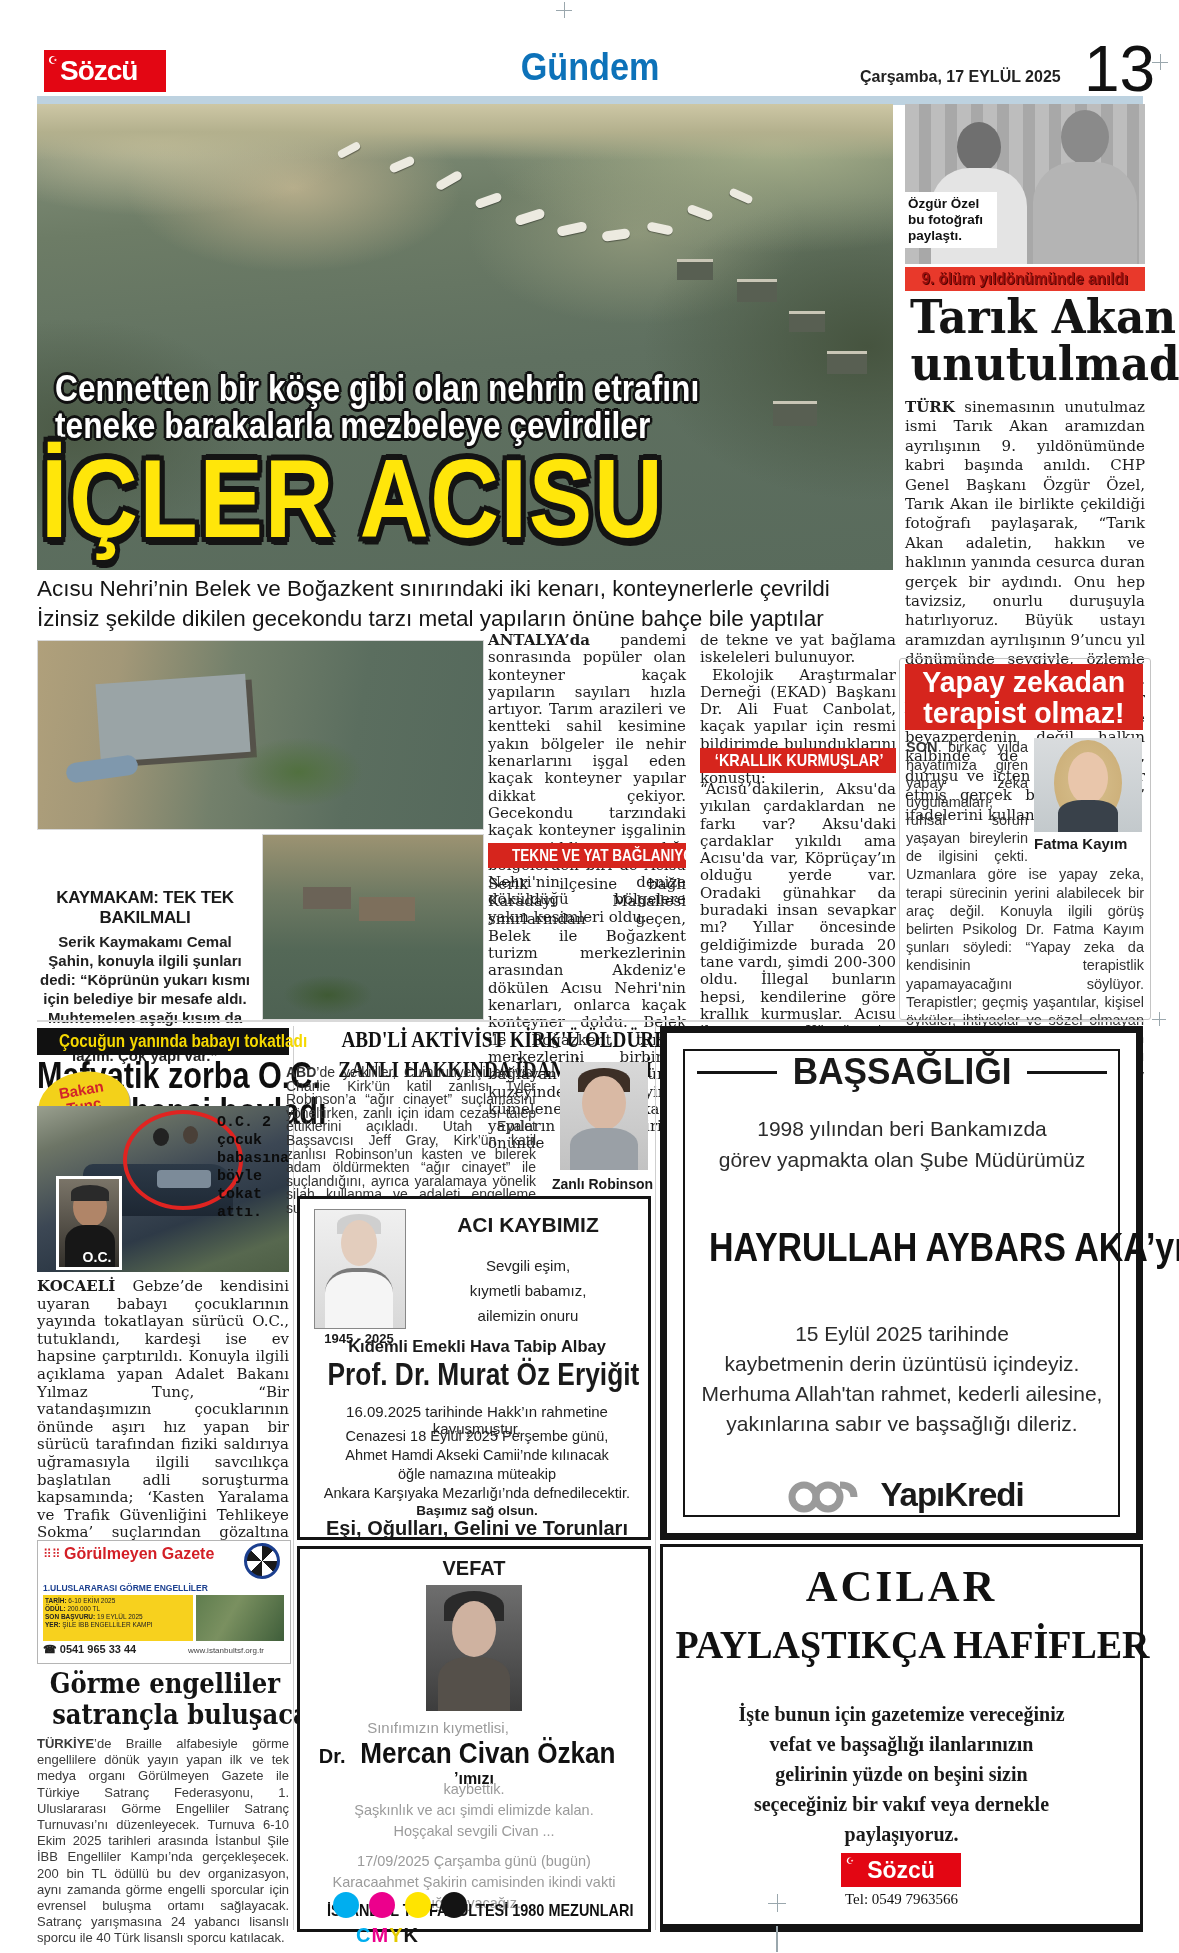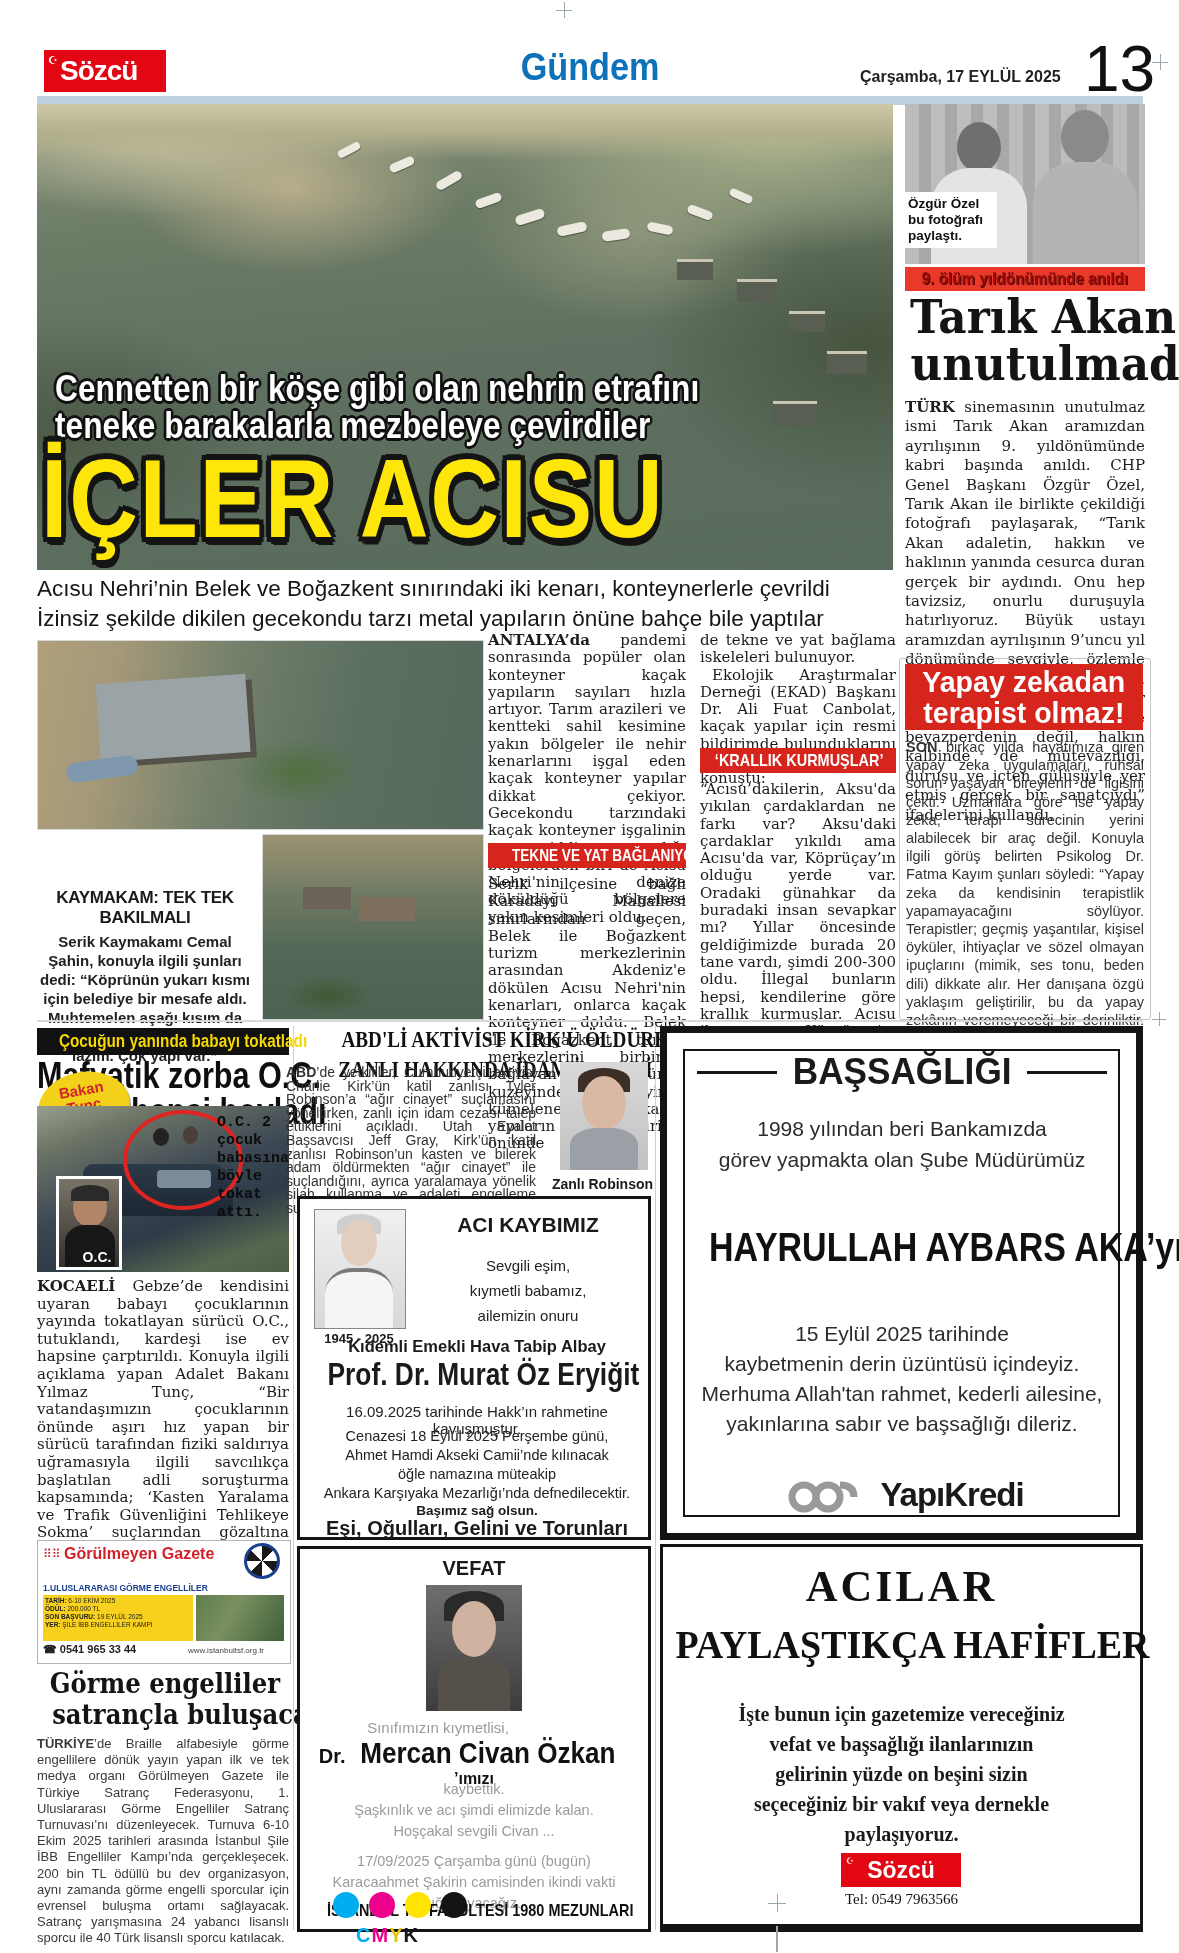--- a/index.html
+++ b/index.html
@@ -144,20 +144,28 @@
   <div class="abs serif just" style="left:905px;top:398px;width:240px;font-size:15px;line-height:19.4px;color:#1c1c1c;">
     <span class="b">TÜRK</span><span> sinemasının unutulmaz ismi Tarık Akan aramızdan ayrılışının 9. yıldönümünde kabri başında anıldı. CHP Genel Başkanı Özgür Özel, Tarık Akan ile birlikte çekildiği fotoğrafı paylaşarak, “Tarık Akan adaletin, hakkın ve haklının yanında cesurca duran gerçek bir aydındı. Onu hep tavizsiz, onurlu duruşuyla hatırlıyoruz. Büyük ustayı aramızdan ayrılışının 9’uncu yıl dönümünde sevgiyle, özlemle anıyorum” mesajını paylaştı. Ankara BB Başkanı Mansur Yavaş da “O sadece beyazperdenin değil, halkın kalbinde de mütevazılığı, duruşu ve içten gülüşüyle yer etmiş gerçek bir sanatçıydı” ifadelerini kullandı.</span>
   </div>
 
   <div class="abs" style="left:899px;top:658px;width:250px;height:360px;border:1px solid #c4c4c4;border-radius:3px;"></div>
   <div class="abs ctr" style="left:905px;top:664px;width:238px;height:64px;background:#d6251d;color:#fff;font-weight:800;font-size:30px;line-height:31px;padding-top:2px;">
     <span class="nw cx95">Yapay zekadan</span><br>
     <span class="nw cx95">terapist olmaz!</span>
   </div>
   <div class="abs" style="left:906px;top:738px;width:238px;height:272px;">
+    <div style="float:right;width:110px;height:116px;margin:0 0 2px 6px;">
+      <div class="photo" style="position:relative;width:108px;height:94px;background:linear-gradient(180deg,#d9dcde 0%,#c3c9cc 100%);">
+        <div class="sil-head" style="left:20px;top:2px;width:68px;height:86px;background:radial-gradient(ellipse at center,#d8c08e 0%,#c9ab74 100%);"></div>
+        <div class="sil-head" style="left:34px;top:14px;width:40px;height:52px;background:#e9c6ab;"></div>
+        <div class="sil-body" style="left:24px;top:62px;width:60px;height:32px;background:#39414a;"></div>
+      </div>
+      <div class="b" style="font-size:15px;margin-top:3px;">Fatma Kayım</div>
+    </div>
     <div class="just" style="font-size:14.5px;line-height:18.2px;color:#333;">
       <span class="b">SON</span><span> birkaç yılda hayatımıza giren yapay zeka uygulamaları, ruhsal sorun yaşayan bireylerin de ilgisini çekti. Uzmanlara göre ise yapay zeka, terapi sürecinin yerini alabilecek bir araç değil. Konuyla ilgili görüş belirten Psikolog Dr. Fatma Kayım şunları söyledi: “Yapay zeka da kendisinin terapistlik yapamayacağını söylüyor. Terapistler; geçmiş yaşantılar, kişisel öyküler, ihtiyaçlar ve sözel olmayan ipuçlarını (mimik, ses tonu, beden dili) dikkate alır. Her danışana özgü yaklaşım geliştirilir, bu da yapay zekânın veremeyeceği bir derinliktir. Yapay zeka empati kuramaz.”</span>
     </div>
   </div>
 
   <div class="abs" style="left:37px;top:1020px;width:1106px;height:2px;background:#d9d9d9;"></div>
   <div class="abs cross" style="left:1152px;top:1012px;width:14px;height:14px;"></div>
   <div class="abs vline" style="left:293px;top:1026px;height:904px;"></div>
   <div class="abs vline" style="left:655px;top:1026px;height:904px;"></div>
 

